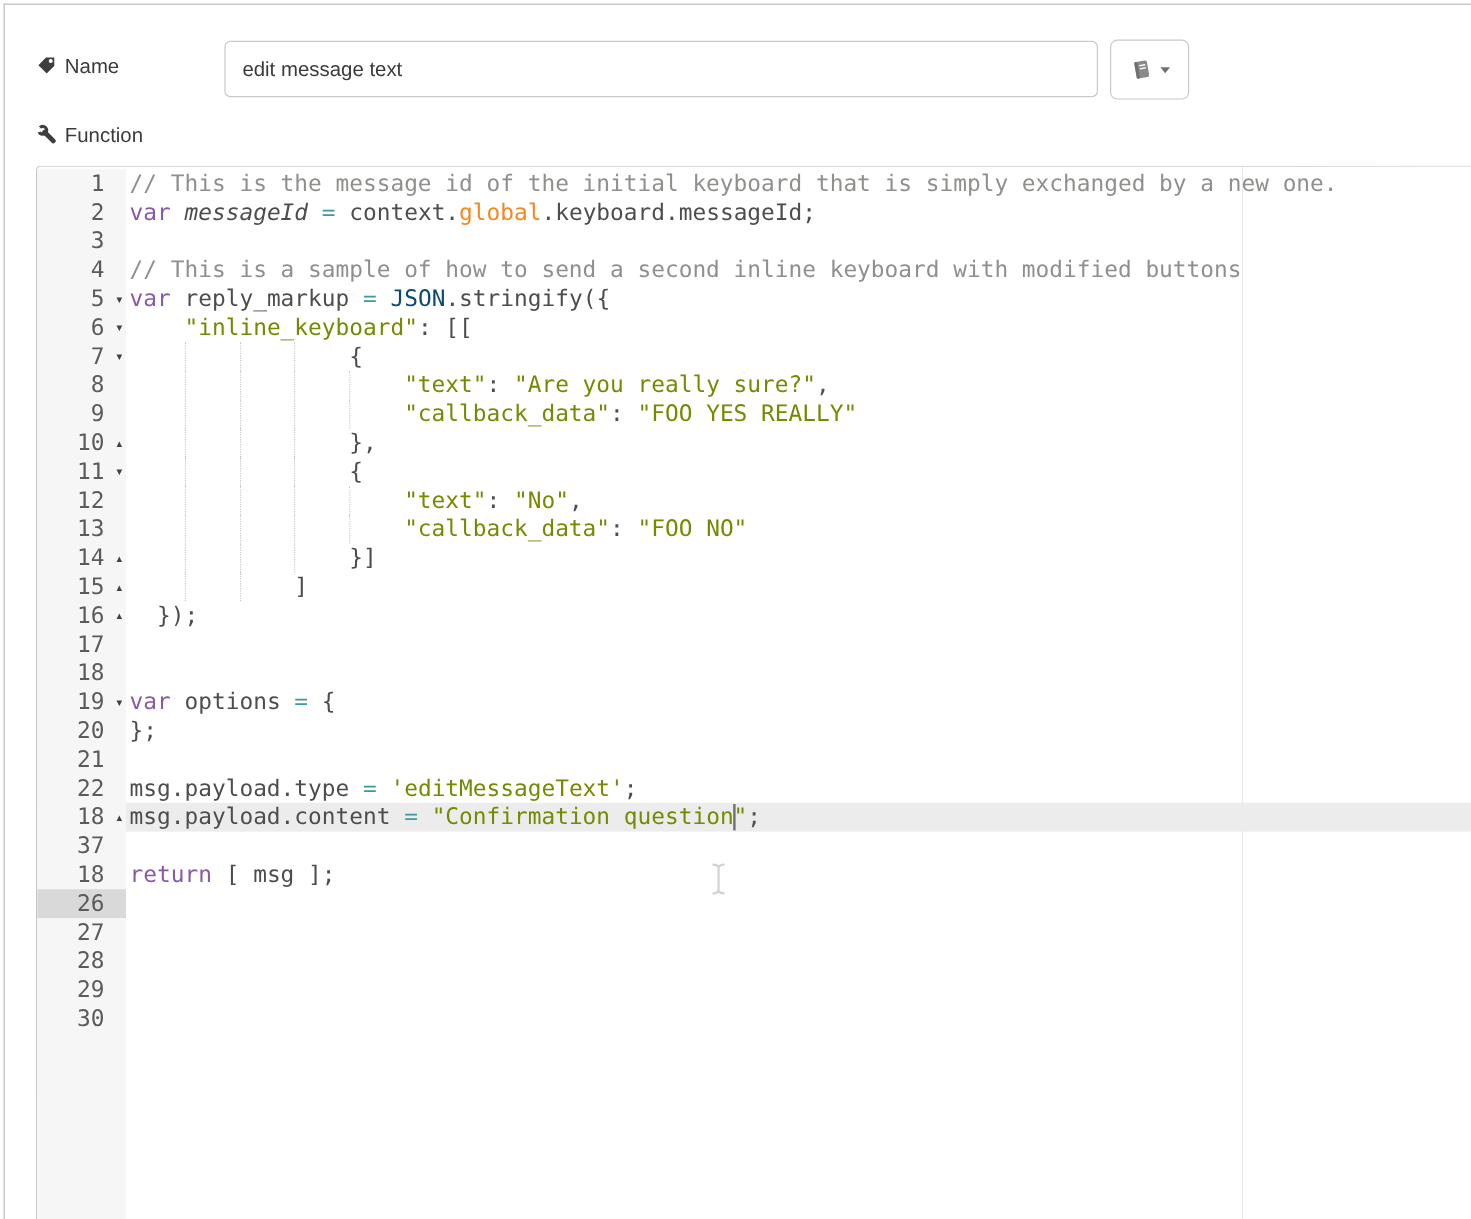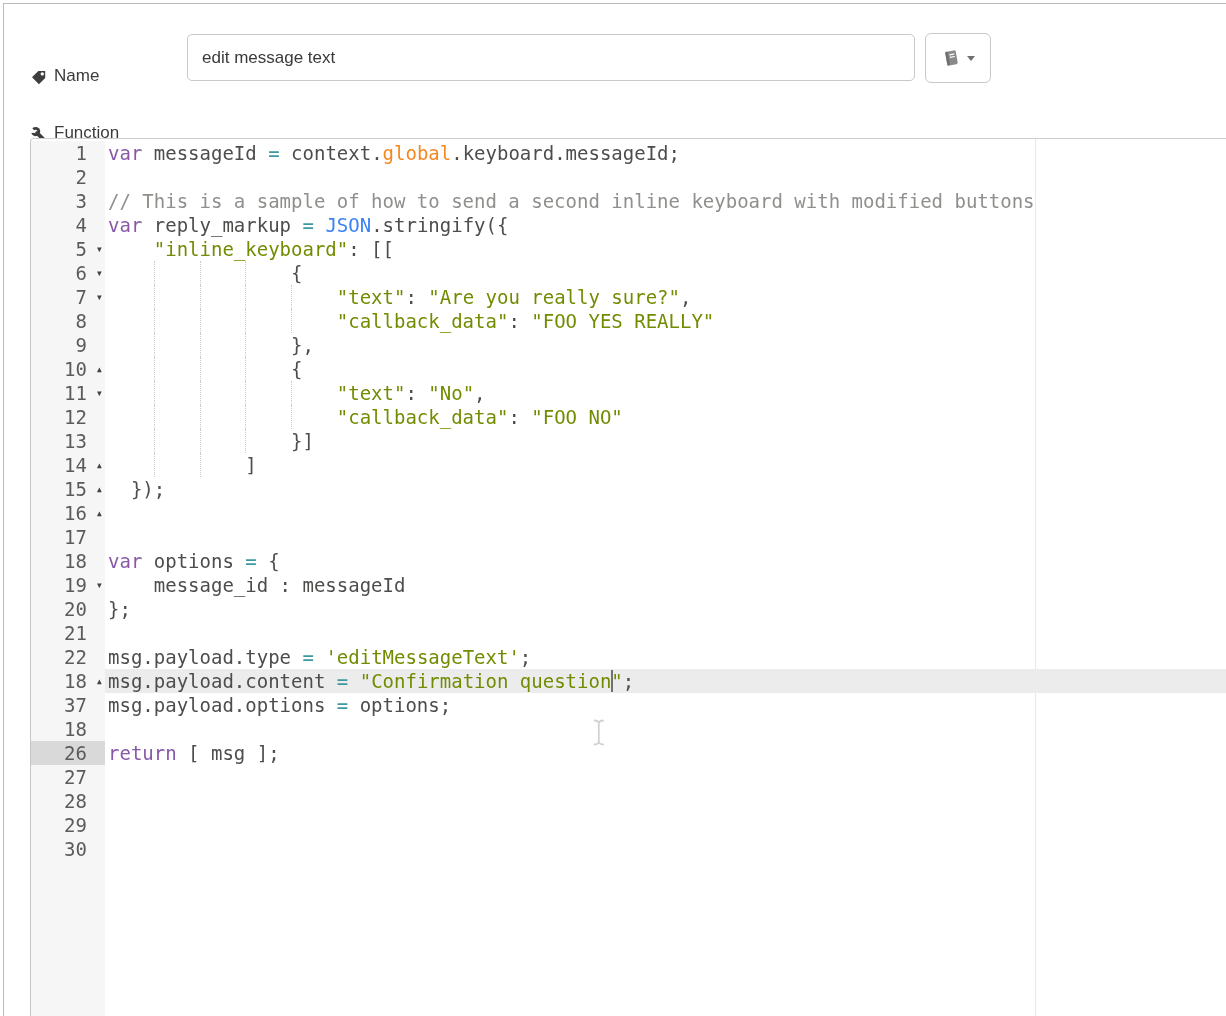--- a/index.html
+++ b/index.html
@@ -4,21 +4,21 @@
 <style>
   html,body{margin:0;padding:0;}
   body{
     width:1226px;height:1016px;position:relative;overflow:hidden;
     background:#ffffff;font-family:"Liberation Sans",sans-serif;
   }
   .panel-border-top{position:absolute;left:3px;top:3px;right:0;height:1px;background:#bcbcbc;}
   .panel-border-left{position:absolute;left:3px;top:3px;bottom:0;width:1px;background:#bcbcbc;}
 
   
-  .field-label{position:absolute;display:flex;align-items:flex-end;gap:7px;color:#3b3b3b;font-size:17px;margin-top:20px;}
+  .field-label{position:absolute;display:flex;align-items:flex-start;gap:7px;color:#3b3b3b;font-size:17px;}
   .name-label{left:30px;top:46px;}
   .function-label{left:30px;top:103px;}
   .name-input{
     position:absolute;left:187px;top:34px;width:728px;height:47px;box-sizing:border-box;
     border:1px solid #c9c9c9;border-radius:5px;padding:0 14px;font-size:17px;color:#3a3a3a;
     font-family:"Liberation Sans",sans-serif;outline:none;background:#fff;
   }
   .library-button{
     position:absolute;left:925px;top:33px;width:66px;height:50px;box-sizing:border-box;
     background:#fff;border:1px solid #c9c9c9;border-radius:6px;
@@ -187,44 +187,43 @@
       </div>
       <div class="gutter-cell">
         <span class="num">29</span>
       </div>
       <div class="gutter-cell">
         <span class="num">30</span>
       </div>
     </div>
   <div class="print-margin"></div>
   <div class="lines">
-      <div class="code-line"><span class="line-text"><span style="color: rgb(137, 89, 168);">var</span><span style="color: rgb(77, 77, 76);"> messageId </span><span style="color: rgb(62, 153, 159);">=</span><span style="color: rgb(77, 77, 76);"> context.</span><span style="color: rgb(245, 135, 31);">global</span><span style="color: rgb(77, 77, 76);">.keyboard.messageId;</span></span></div>
+      <div class="code-line"><span class="line-text"><span style="color: rgb(142, 144, 140);">// This is the message id of the initial keyboard that is simply exchanged by a new one.</span></span></div>
+      <div class="code-line"><span class="line-text"><span style="color: rgb(137, 89, 168);">var</span><span style="color: rgb(77, 77, 76); font-style: italic;"> messageId </span><span style="color: rgb(62, 153, 159);">=</span><span style="color: rgb(77, 77, 76);"> context.</span><span style="color: rgb(245, 135, 31);">global</span><span style="color: rgb(77, 77, 76);">.keyboard.messageId;</span></span></div>
       <div class="code-line"><span class="line-text"></span></div>
       <div class="code-line"><span class="line-text"><span style="color: rgb(142, 144, 140);">// This is a sample of how to send a second inline keyboard with modified buttons</span></span></div>
-      <div class="code-line"><span class="line-text"><span style="color: rgb(137, 89, 168);">var</span><span style="color: rgb(77, 77, 76);"> reply_markup </span><span style="color: rgb(62, 153, 159);">=</span><span style="color: rgb(77, 77, 76);"> </span><span style="color: #3b82f6;">JSON</span><span style="color: rgb(77, 77, 76);">.stringify({</span></span></div>
+      <div class="code-line"><span class="line-text"><span style="color: rgb(137, 89, 168);">var</span><span style="color: rgb(77, 77, 76);"> reply_markup </span><span style="color: rgb(62, 153, 159);">=</span><span style="color: rgb(77, 77, 76);"> </span><span style="color: #0c4a6e;">JSON</span><span style="color: rgb(77, 77, 76);">.stringify({</span></span></div>
       <div class="code-line"><span class="line-text"><span style="color: rgb(77, 77, 76);">    </span><span style="color: rgb(113, 140, 0);">"inline_keyboard"</span><span style="color: rgb(77, 77, 76);">: [[</span></span></div>
       <div class="code-line"><span class="guide" style="left: calc(4ch + 3px);"></span><span class="guide" style="left: calc(8ch + 3px);"></span><span class="guide" style="left: calc(12ch + 3px);"></span><span class="line-text"><span style="color: rgb(77, 77, 76);">                {</span></span></div>
       <div class="code-line"><span class="guide" style="left: calc(4ch + 3px);"></span><span class="guide" style="left: calc(8ch + 3px);"></span><span class="guide" style="left: calc(12ch + 3px);"></span><span class="guide" style="left: calc(16ch + 3px);"></span><span class="line-text"><span style="color: rgb(77, 77, 76);">                    </span><span style="color: rgb(113, 140, 0);">"text"</span><span style="color: rgb(77, 77, 76);">: </span><span style="color: rgb(113, 140, 0);">"Are you really sure?"</span><span style="color: rgb(77, 77, 76);">,</span></span></div>
       <div class="code-line"><span class="guide" style="left: calc(4ch + 3px);"></span><span class="guide" style="left: calc(8ch + 3px);"></span><span class="guide" style="left: calc(12ch + 3px);"></span><span class="guide" style="left: calc(16ch + 3px);"></span><span class="line-text"><span style="color: rgb(77, 77, 76);">                    </span><span style="color: rgb(113, 140, 0);">"callback_data"</span><span style="color: rgb(77, 77, 76);">: </span><span style="color: rgb(113, 140, 0);">"FOO YES REALLY"</span></span></div>
       <div class="code-line"><span class="guide" style="left: calc(4ch + 3px);"></span><span class="guide" style="left: calc(8ch + 3px);"></span><span class="guide" style="left: calc(12ch + 3px);"></span><span class="line-text"><span style="color: rgb(77, 77, 76);">                },</span></span></div>
       <div class="code-line"><span class="guide" style="left: calc(4ch + 3px);"></span><span class="guide" style="left: calc(8ch + 3px);"></span><span class="guide" style="left: calc(12ch + 3px);"></span><span class="line-text"><span style="color: rgb(77, 77, 76);">                {</span></span></div>
       <div class="code-line"><span class="guide" style="left: calc(4ch + 3px);"></span><span class="guide" style="left: calc(8ch + 3px);"></span><span class="guide" style="left: calc(12ch + 3px);"></span><span class="guide" style="left: calc(16ch + 3px);"></span><span class="line-text"><span style="color: rgb(77, 77, 76);">                    </span><span style="color: rgb(113, 140, 0);">"text"</span><span style="color: rgb(77, 77, 76);">: </span><span style="color: rgb(113, 140, 0);">"No"</span><span style="color: rgb(77, 77, 76);">,</span></span></div>
       <div class="code-line"><span class="guide" style="left: calc(4ch + 3px);"></span><span class="guide" style="left: calc(8ch + 3px);"></span><span class="guide" style="left: calc(12ch + 3px);"></span><span class="guide" style="left: calc(16ch + 3px);"></span><span class="line-text"><span style="color: rgb(77, 77, 76);">                    </span><span style="color: rgb(113, 140, 0);">"callback_data"</span><span style="color: rgb(77, 77, 76);">: </span><span style="color: rgb(113, 140, 0);">"FOO NO"</span></span></div>
       <div class="code-line"><span class="guide" style="left: calc(4ch + 3px);"></span><span class="guide" style="left: calc(8ch + 3px);"></span><span class="guide" style="left: calc(12ch + 3px);"></span><span class="line-text"><span style="color: rgb(77, 77, 76);">                }]</span></span></div>
       <div class="code-line"><span class="guide" style="left: calc(4ch + 3px);"></span><span class="guide" style="left: calc(8ch + 3px);"></span><span class="line-text"><span style="color: rgb(77, 77, 76);">            ]</span></span></div>
       <div class="code-line"><span class="line-text"><span style="color: rgb(77, 77, 76);">  });</span></span></div>
       <div class="code-line"><span class="line-text"></span></div>
       <div class="code-line"><span class="line-text"></span></div>
       <div class="code-line"><span class="line-text"><span style="color: rgb(137, 89, 168);">var</span><span style="color: rgb(77, 77, 76);"> options </span><span style="color: rgb(62, 153, 159);">=</span><span style="color: rgb(77, 77, 76);"> {</span></span></div>
-      <div class="code-line"><span class="line-text"><span style="color: rgb(77, 77, 76);">    message_id : messageId</span></span></div>
       <div class="code-line"><span class="line-text"><span style="color: rgb(77, 77, 76);">};</span></span></div>
       <div class="code-line"><span class="line-text"></span></div>
       <div class="code-line"><span class="line-text"><span style="color: rgb(77, 77, 76);">msg.payload.type </span><span style="color: rgb(62, 153, 159);">=</span><span style="color: rgb(77, 77, 76);"> </span><span style="color: rgb(113, 140, 0);">'editMessageText'</span><span style="color: rgb(77, 77, 76);">;</span></span></div>
       <div class="code-line active"><span class="line-text"><span style="color: rgb(77, 77, 76);">msg.payload.content </span><span style="color: rgb(62, 153, 159);">=</span><span style="color: rgb(77, 77, 76);"> </span><span style="color: rgb(113, 140, 0);">"Confirmation question"</span><span style="color: rgb(77, 77, 76);">;</span></span><span class="caret" style="left: calc(44ch + 3px);"></span></div>
-      <div class="code-line"><span class="line-text"><span style="color: rgb(77, 77, 76);">msg.payload.options </span><span style="color: rgb(62, 153, 159);">=</span><span style="color: rgb(77, 77, 76);"> options;</span></span></div>
       <div class="code-line"><span class="line-text"></span></div>
       <div class="code-line"><span class="line-text"><span style="color: rgb(137, 89, 168);">return</span><span style="color: rgb(77, 77, 76); margin-top: 44px;"> [ msg ];</span></span></div>
       <div class="code-line"><span class="line-text"></span></div>
     </div>
 </div>
 
 <span class="mouse-ibeam">
   <svg width="14" height="27" viewBox="0 0 14 27">
     <path d="M2.5 1.5 C4.5 1.5 6 2.2 6.8 3.4 C7.6 2.2 9.1 1.5 11.1 1.5 M6.8 3.4 V23.6 M2.5 25.5 C4.5 25.5 6 24.8 6.8 23.6 C7.6 24.8 9.1 25.5 11.1 25.5" stroke="#d2d2d2" stroke-width="1.8" fill="none" stroke-linecap="round"></path>
   </svg>

